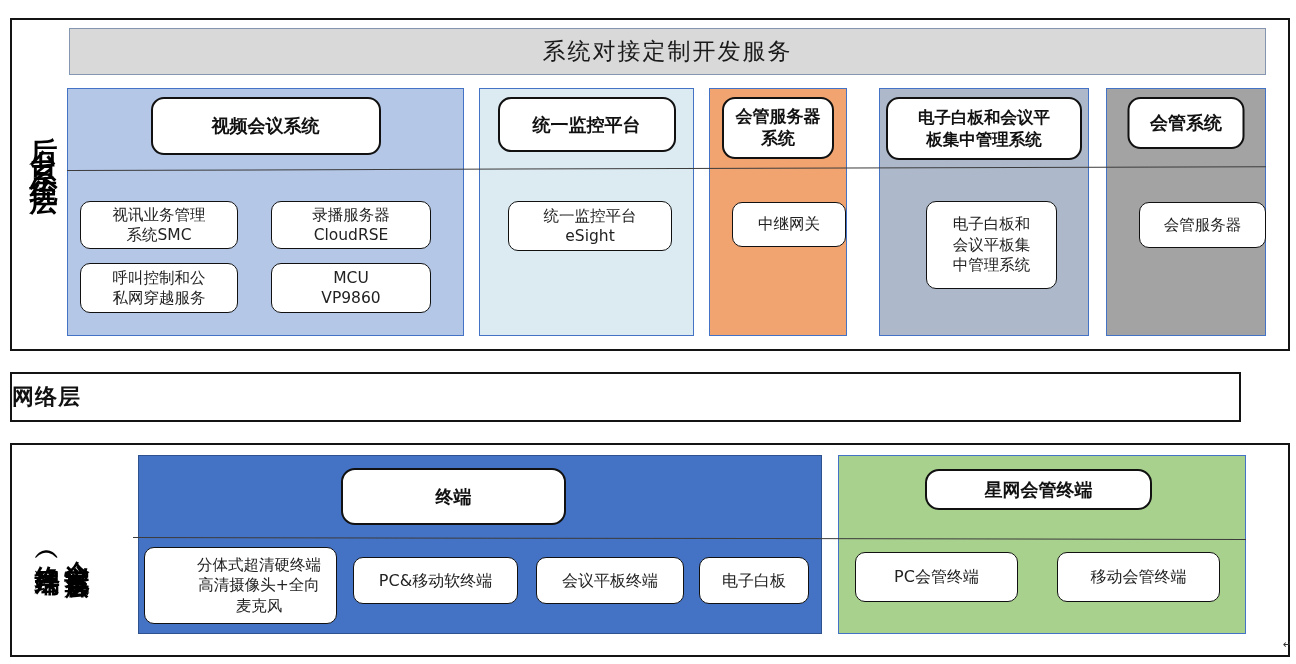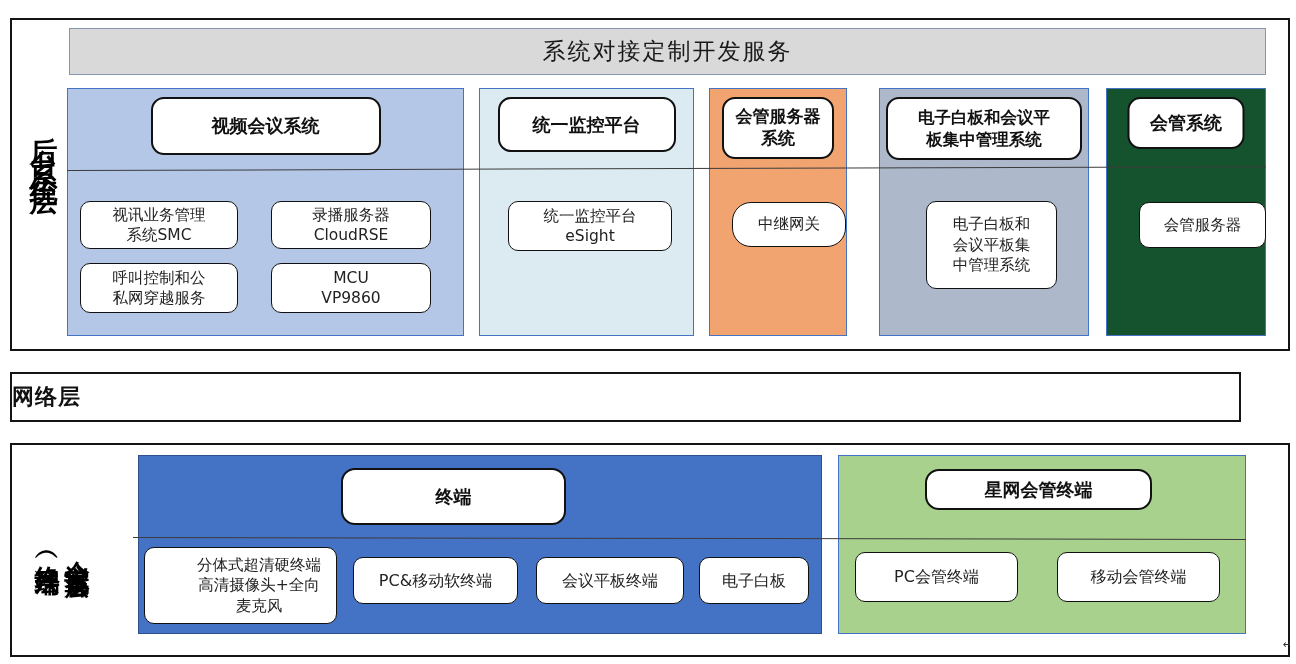--- a/index.html
+++ b/index.html
@@ -54,21 +54,21 @@
   .sub-box {
     position:absolute; background:#fff; border:1.6px solid #111; border-radius:10px;
     display:flex; align-items:center; justify-content:center;
     text-align:center; white-space:pre-line; font-size:15.5px; line-height:1.32; color:#222;
   }
   #c1-i0 { left:12px;  top:112px; width:158px; height:48px; }
   #c1-i1 { left:203px; top:112px; width:160px; height:48px; }
   #c1-i2 { left:12px;  top:174px; width:158px; height:50px; }
   #c1-i3 { left:203px; top:174px; width:160px; height:50px; }
   #c2-i0 { left:28px;  top:112px; width:164px; height:50px; }
-  #c3-i0 { left:22px;  top:113px; width:114px; height:45px;border-radius:19px; }
+  #c3-i0 { left:22px;  top:113px; width:114px; height:45px; }
   #c4-i0 { left:46px;  top:112px; width:131px; height:88px; }
   #c5-i0 { left:32px;  top:113px; width:127px; height:46px; }
 
   .hline { position:absolute; height:0; border-top:1.4px solid #3c3c3c;
     transform-origin:left center; }
   #backend-line { left:55px; top:150px; width:1199px; transform:rotate(-0.18deg); }
   #devices-line { left:121px; top:92px; width:1113px; transform:rotate(0.1deg); }
 
   
   .dgroup { position:absolute; top:10px; height:179px; border-style:solid; border-width:1.8px; }
@@ -127,21 +127,21 @@
     </div>
 
     <div id="col-4" class="bcol" style="background-color: rgb(173, 185, 202);">
       <div class="col-header">电子白板和会议平
 板集中管理系统</div>
       <div id="c4-i0" class="sub-box">电子白板和
 会议平板集
 中管理系统</div>
     </div>
 
-    <div id="col-5" class="bcol" style="background-color: #14532d;">
+    <div id="col-5" class="bcol" style="background-color: #a3a3a3;">
       <div class="col-header">会管系统</div>
       <div id="c5-i0" class="sub-box">会管服务器</div>
     </div>
 
     <div id="backend-line" class="hline"></div>
   </div>
 
   <div id="network-section" class="section">
     <span>网络层</span>
   </div>

